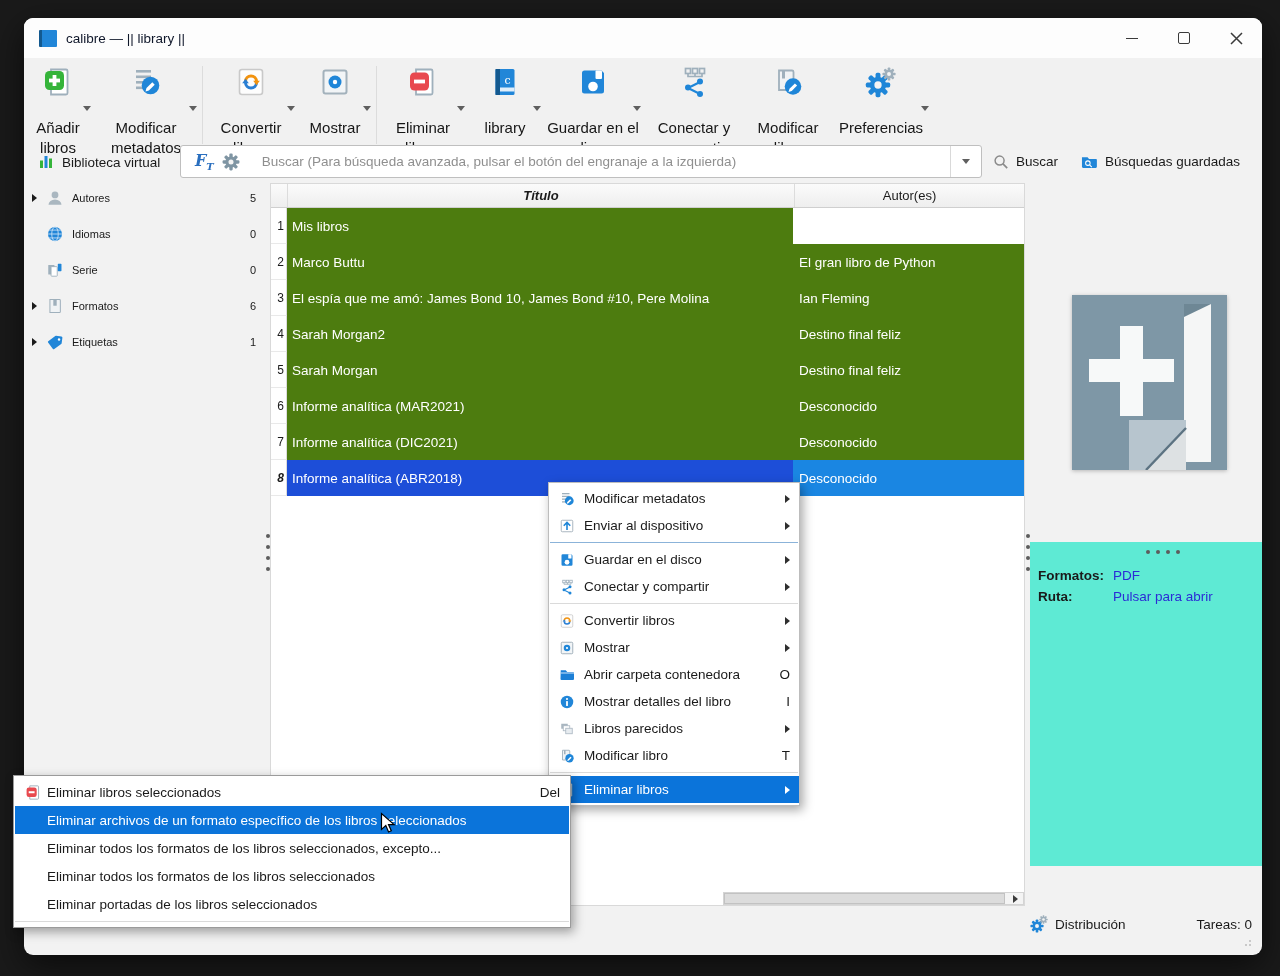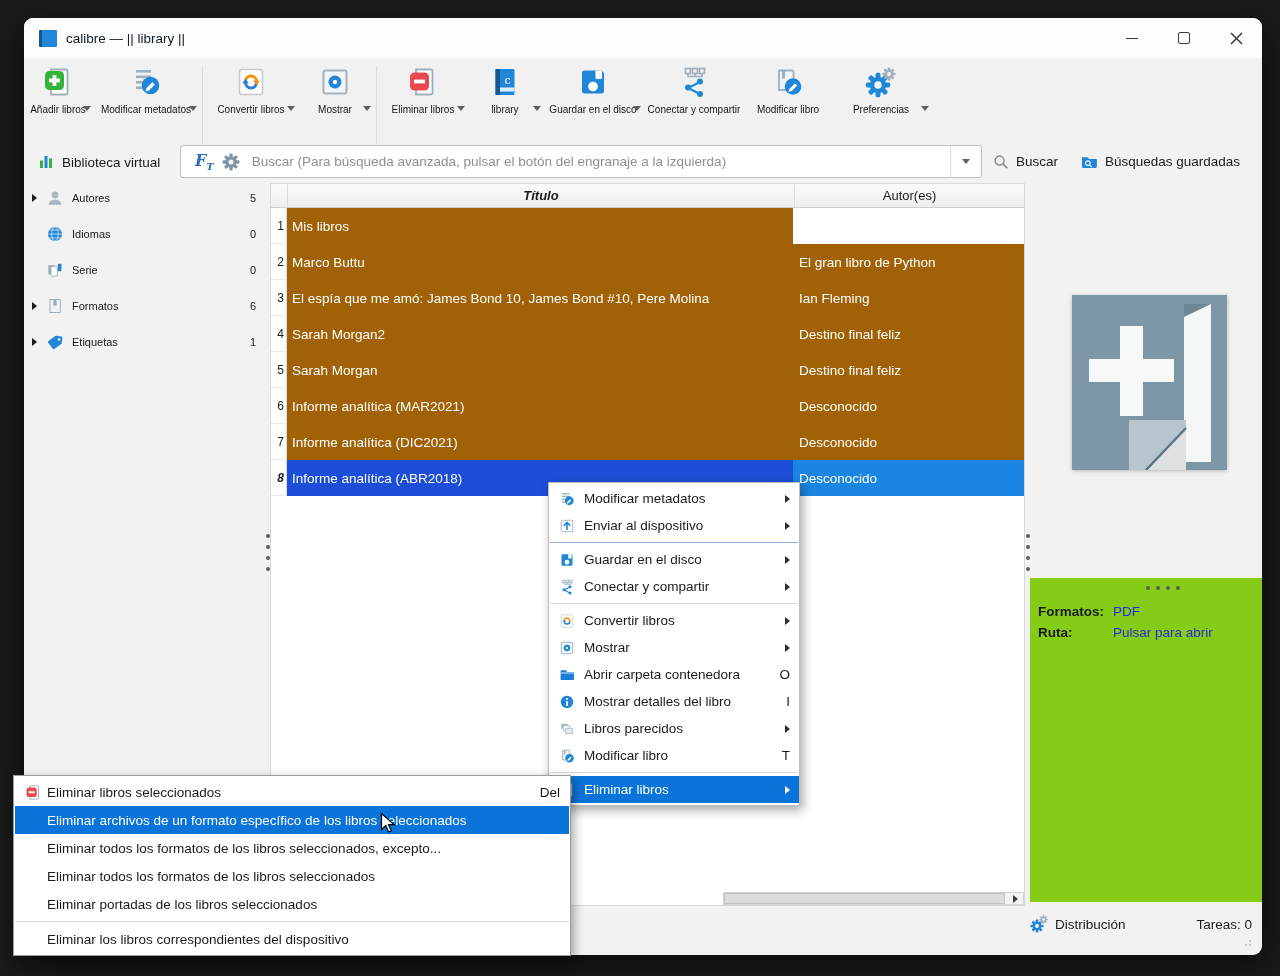--- a/index.html
+++ b/index.html
@@ -14,34 +14,34 @@
   .tb-title{margin-left:9px;font-size:13.5px;color:#0f172a}
   .wbtns{margin-left:auto;display:flex;height:100%}
   .wbtn{width:52px;height:100%;display:flex;align-items:center;justify-content:center}
   .wmin{width:12px;border-top:1.6px solid #3a3a3a}
   .wmax{width:10px;height:10px;border:1.5px solid #3a3a3a;border-radius:2px}
   
   .toolbar{position:absolute;left:0;top:40px;right:0;height:86px;background:#f1f1f1;
            display:flex;align-items:flex-start;padding:6px 0 0 2px}
   .tbi{position:relative;display:flex;flex-direction:column;align-items:center;margin-right:6px;padding-top:2px}
   .ic32{width:32px;height:32px;display:block}
-  .tbl{font-size:10px;line-height:1.3;text-align:center;margin-top:5px;color:#161616}
+  .tbl{font-size:15px;line-height:1.3;text-align:center;margin-top:20px;color:#161616}
   .dd{width:0;height:0;border-left:4px solid transparent;border-right:4px solid transparent;
       border-top:5px solid #5f5f5f;position:absolute;right:-1px;top:42px}
   .tsep{width:1px;align-self:stretch;background:#dcdcdc;margin:2px 5px 6px 0}
   
   .vlib{position:absolute;left:14px;top:128px;height:32px;display:flex;align-items:center;gap:8px;font-size:13.5px}
   .ic16{width:16px;height:16px;display:block}
   .ic18{width:18px;height:18px;display:block}
   .searchbox{position:absolute;left:156px;top:127px;width:800px;height:31px;background:#fff;
              border:1px solid #bfbfbf;border-radius:3px;display:flex;align-items:center}
   .ftico{font-family:"DejaVu Serif",serif;font-weight:bold;font-style:italic;color:#2a6fbf;
          font-size:16px;margin:0 8px 0 14px}
   .ftico sub{font-size:10px}
-  .sb-ph{color:#8f8f8f;font-size:13.5px;margin-left:12px;white-space:nowrap;overflow:hidden}
+  .sb-ph{color:#8f8f8f;font-size:13.5px;margin-left:22px;white-space:nowrap;overflow:hidden}
   .sb-drop{margin-left:auto;height:100%;width:30px;border-left:1px solid #d9d9d9;display:flex;align-items:center;justify-content:center}
   .srchbtn{position:absolute;left:968px;top:128px;height:31px;display:flex;align-items:center;gap:6px;font-size:13.5px}
   .savedbtn{position:absolute;left:1056px;top:128px;height:31px;display:flex;align-items:center;gap:7px;font-size:13.5px}
   
   .sidebar{position:absolute;left:0;top:162px;width:240px}
   .srow{height:36px;display:flex;align-items:center;padding-left:8px;font-size:11px}
   .sexp{width:12px;display:flex;justify-content:flex-start}
   .exp{width:0;height:0;border-top:4px solid transparent;border-bottom:4px solid transparent;border-left:5px solid #1b1b1b}
   .srow .ic18{margin:0 8px 0 2px}
   .scount{margin-left:auto;padding-right:8px}
@@ -53,34 +53,34 @@
           border:1px solid #d9d9d9;box-sizing:border-box}
   .thead{height:23px;display:flex;background:linear-gradient(#fbfbfb,#eeeeee);border-bottom:1px solid #cfcfcf;font-size:13px}
   .th{display:flex;align-items:center;justify-content:center;border-right:1px solid #dcdcdc}
   .th.gut{width:16px}
   .th.titl{width:506px;font-weight:bold;font-style:italic}
   .th.auth{flex:1;border-right:none}
   .trow{height:36px;display:flex}
   .tnum{width:16px;background:#fff;border-right:1px solid #dcdcdc;border-bottom:1px solid #e9e9e9;
         font-size:12px;display:flex;align-items:center;justify-content:flex-end;padding-right:2px;box-sizing:border-box}
   .tcell{color:#fff;font-size:13.5px;display:flex;align-items:center;padding-left:5px;box-sizing:border-box;
-         white-space:nowrap;overflow:hidden;background:#a16207}
+         white-space:nowrap;overflow:hidden;background:#4d7c0f}
   .tcell.titl{width:506px}
   .tcell.auth{flex:1;padding-left:6px}
   .trow.cur .tcell.titl{background:#1d4ed8}
   .trow.cur .tcell.auth{background:#1a86e2}
   .trow.cur .tnum{font-weight:bold;font-style:italic}
   .hscroll{position:absolute;left:452px;bottom:0;right:0;height:13px;display:flex;
            border:1px solid #d4d4d4;background:#f4f4f4;box-sizing:border-box}
   .hthumb{flex:1;background:#dcdcdc;border:1px solid #c2c2c2;box-sizing:border-box;margin-right:2px}
   .harrow{width:16px;display:flex;align-items:center;justify-content:center}
   .tri-r{width:0;height:0;border-top:4px solid transparent;border-bottom:4px solid transparent;border-left:5px solid #3c3c3c}
   
   .cover{position:absolute;left:1048px;top:277px;width:155px;height:175px;box-shadow:0 1px 4px rgba(0,0,0,.25)}
-  .detailpane{position:absolute;left:1006px;top:560px;width:232px;height:324px;background:#84cc16}
+  .detailpane{position:absolute;left:1006px;top:524px;width:232px;height:324px;background:#5eead4}
   .drow{display:flex;font-size:13.5px;margin:6px 0 0 8px}
   .dlab{font-weight:bold;width:75px}
   .dval{color:#2b2bd5}
   
   .status{position:absolute;left:1006px;top:897px;width:226px;display:flex;align-items:center;font-size:13.5px}
   .status .ic18{margin-right:7px}
   .jobs{margin-left:auto;padding-right:4px}
   .grip{position:absolute;right:8px;bottom:8px;width:10px;height:10px;
         background:radial-gradient(circle at 2px 8px,#c9c9c9 1.2px,transparent 1.5px),
                    radial-gradient(circle at 6px 8px,#c9c9c9 1.2px,transparent 1.5px),
@@ -649,21 +649,17 @@
   </div>
   <div class="mi">
     <span class="micospacer"></span>
     <span class="milabel">Eliminar todos los formatos de los libros seleccionados</span>
   </div>
   <div class="mi">
     <span class="micospacer"></span>
     <span class="milabel">Eliminar portadas de los libros seleccionados</span>
   </div>
   <div class="msep"></div>
-  <div class="mi">
-    <span class="micospacer"></span>
-    <span class="milabel">Eliminar los libros correspondientes del dispositivo</span>
-  </div>
 </div>
 
 <svg class="cursor" width="17" height="23" viewBox="0 0 17 23">
   <path d="M1.5 1.5v16l4.3-3.9 2.8 6.4 2.7-1.2-2.8-6.2h5.6z" fill="#fff" stroke="#000" stroke-width="1.2"></path>
 </svg>
 
 </body></html>

